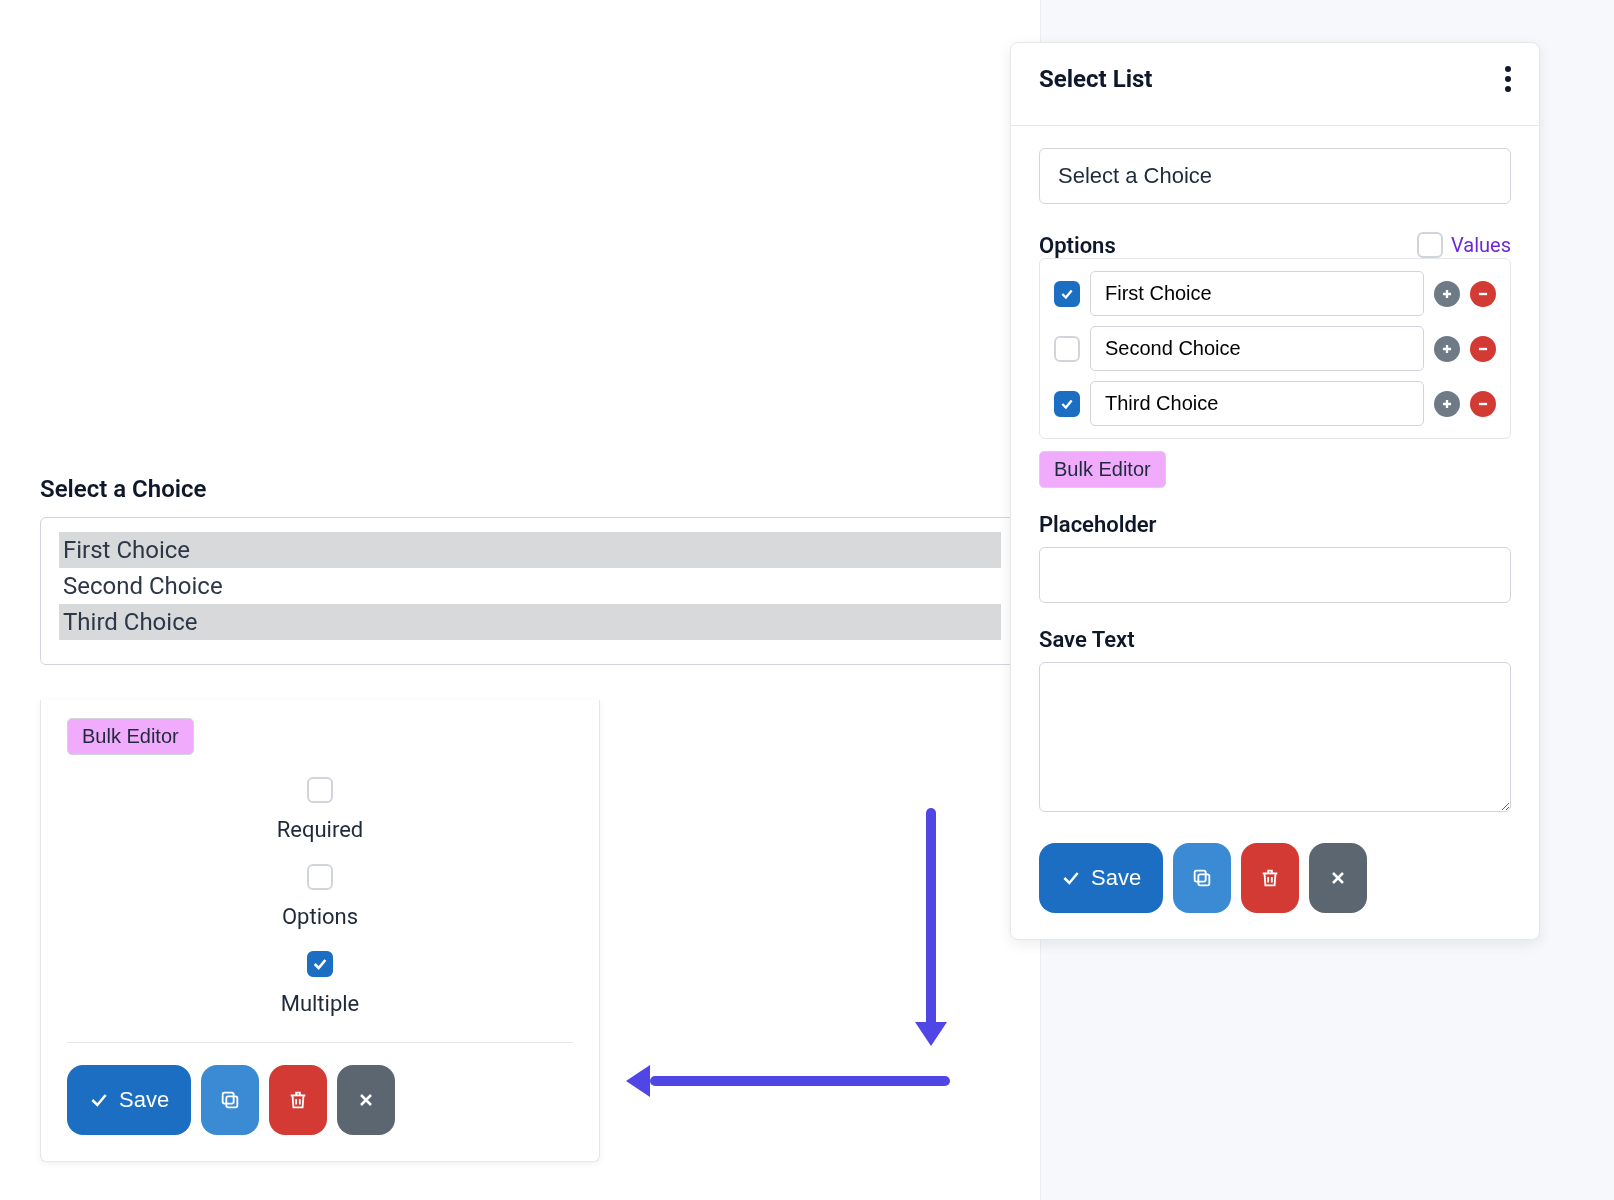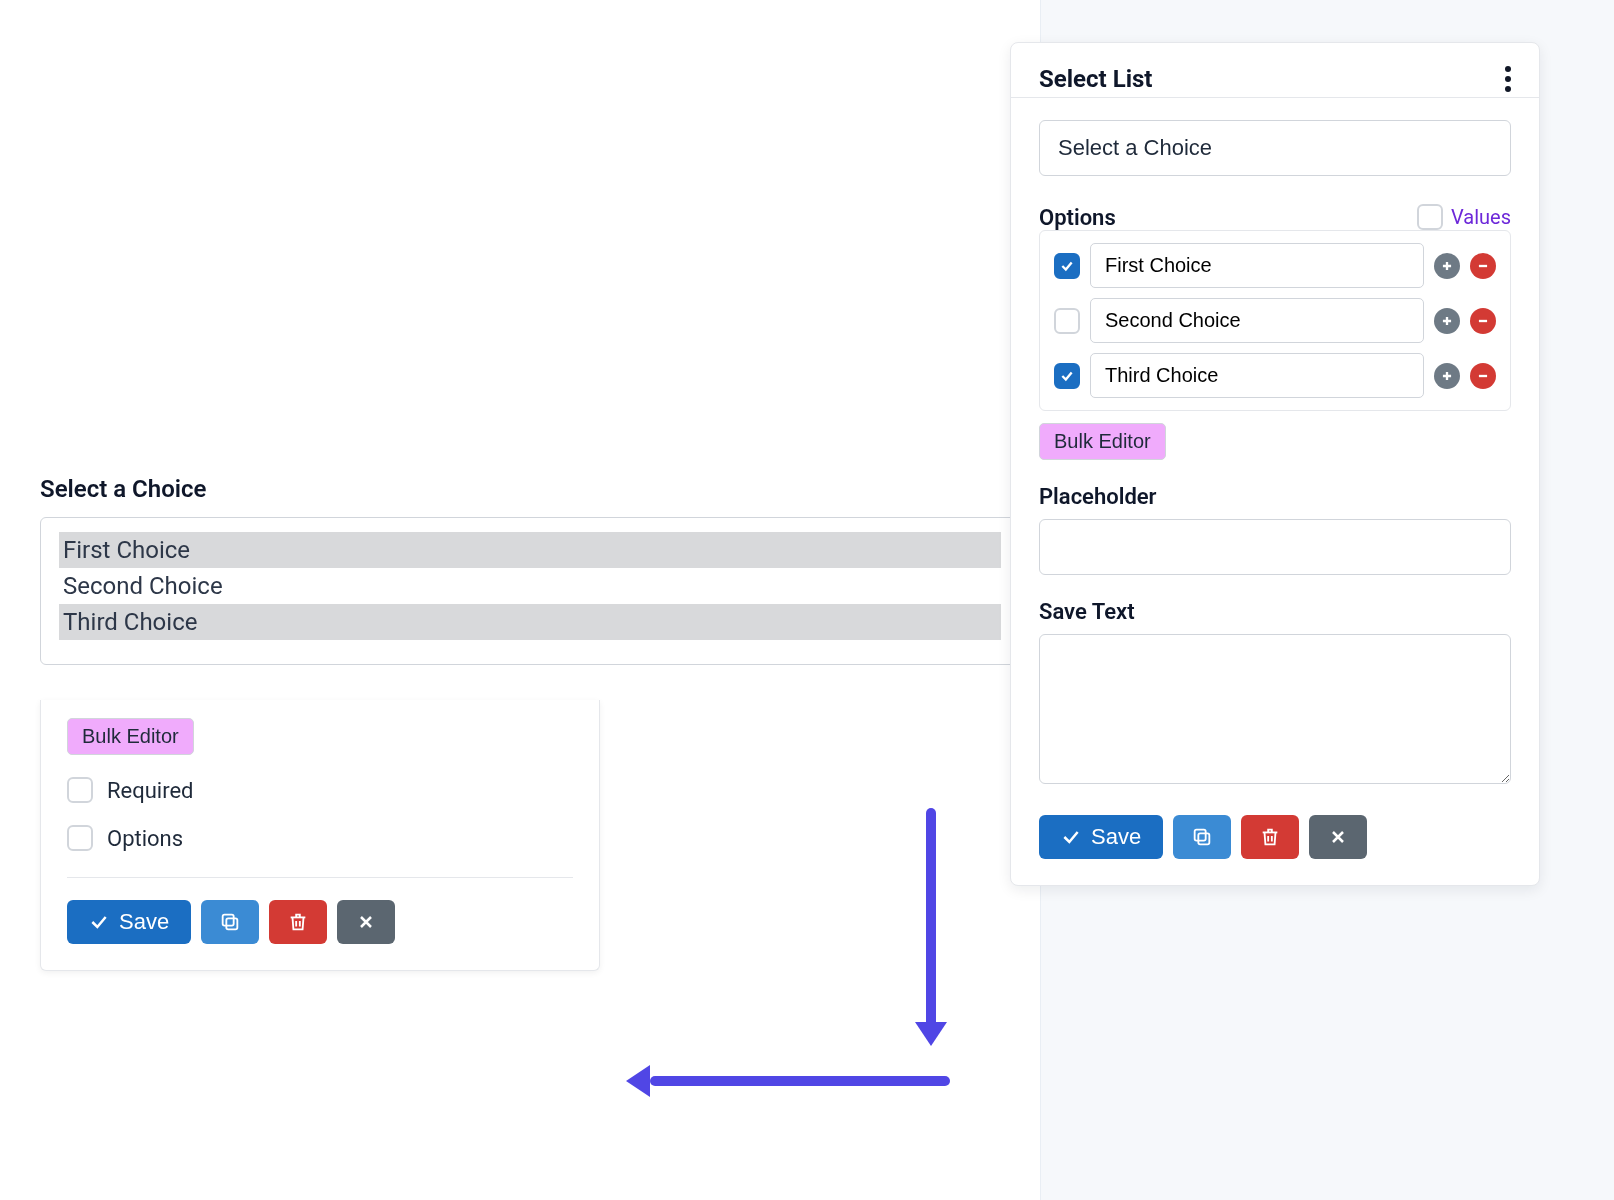--- a/index.html
+++ b/index.html
@@ -92,20 +92,21 @@
     background:#f0abfc;
     color:var(--text);
     cursor:pointer;
   }
   .check-row{
     display:flex;
     align-items:center;
     gap:14px;
     margin-top:22px;
     font-size:22px;
+    flex-direction:column;
   }
   .checkbox{
     width:26px;height:26px;
     border:2px solid var(--border);
     border-radius:6px;
     background:#fff;
     display:inline-flex;
     align-items:center;justify-content:center;
     flex-shrink:0;
   }
@@ -115,22 +116,22 @@
   }
   .checkbox.checked svg{stroke:#fff;}
   .hr{
     border:none;border-top:1px solid var(--border-light);
     margin:26px 0 22px;
   }
   .btn-row{display:flex;gap:10px;}
   .btn{
     display:inline-flex;align-items:center;justify-content:center;
     gap:10px;
-    height:44px;
-    border:none;border-radius:6px;
+    height:70px;
+    border:none;border-radius:16px;
     font-size:22px;font-weight:500;
     color:#fff;cursor:pointer;
     padding:0 22px;
   }
   .btn.icon-only{padding:0;width:58px;}
   .btn-blue{background:var(--blue);}
   .btn-lightblue{background:var(--blue-light);}
   .btn-red{background:var(--red);}
   .btn-gray{background:var(--gray-btn);}
 
@@ -140,21 +141,21 @@
     left:1010px; top:42px;
     width:530px;
     background:#fff;
     border:1px solid var(--border-light);
     border-radius:8px;
     box-shadow:0 4px 14px rgba(15,23,42,.08);
     padding:0 0 26px;
   }
   .config-header{
     display:flex;align-items:center;justify-content:space-between;
-    padding:22px 28px 4px;
+    padding:22px 28px 32px;
     border-bottom:1px solid var(--border-light);
   }
   .config-title{font-size:24px;font-weight:700;color:var(--text-dark);}
   .dots{display:flex;flex-direction:column;gap:4px;cursor:pointer;}
   .dots span{width:6px;height:6px;border-radius:50%;background:#111827;}
   .config-body{padding:22px 28px 0;}
   .field-label{
     font-size:22px;font-weight:600;color:var(--text-dark);
     margin-bottom:10px;margin-top:24px;
   }
@@ -254,20 +255,28 @@
     </span>
     <span>Required</span>
   </div>
   <div class="check-row">
     <span class="checkbox" id="cb-disabled">
       <svg class="icon" width="16" height="16" viewBox="0 0 24 24" fill="none" stroke="transparent" stroke-width="4" style="visibility: hidden;">
           <polyline points="4 12 10 18 20 6"></polyline>
         </svg>
     </span>
     <span>Options</span>
+  </div>
+  <div class="check-row">
+    <span class="checkbox checked" id="cb-multiple">
+      <svg class="icon" width="16" height="16" viewBox="0 0 24 24" fill="none" stroke="#fff" stroke-width="4">
+          <polyline points="4 12 10 18 20 6"></polyline>
+        </svg>
+    </span>
+    <span>Multiple</span>
   </div>
 
   <hr class="hr">
 
   <div class="btn-row">
     <button class="btn btn-blue">
       <svg class="icon" width="20" height="20" viewBox="0 0 24 24" fill="none" stroke="#fff" stroke-width="3">
           <polyline points="4 12 10 18 20 6"></polyline>
         </svg>
       <span>Save</span>

